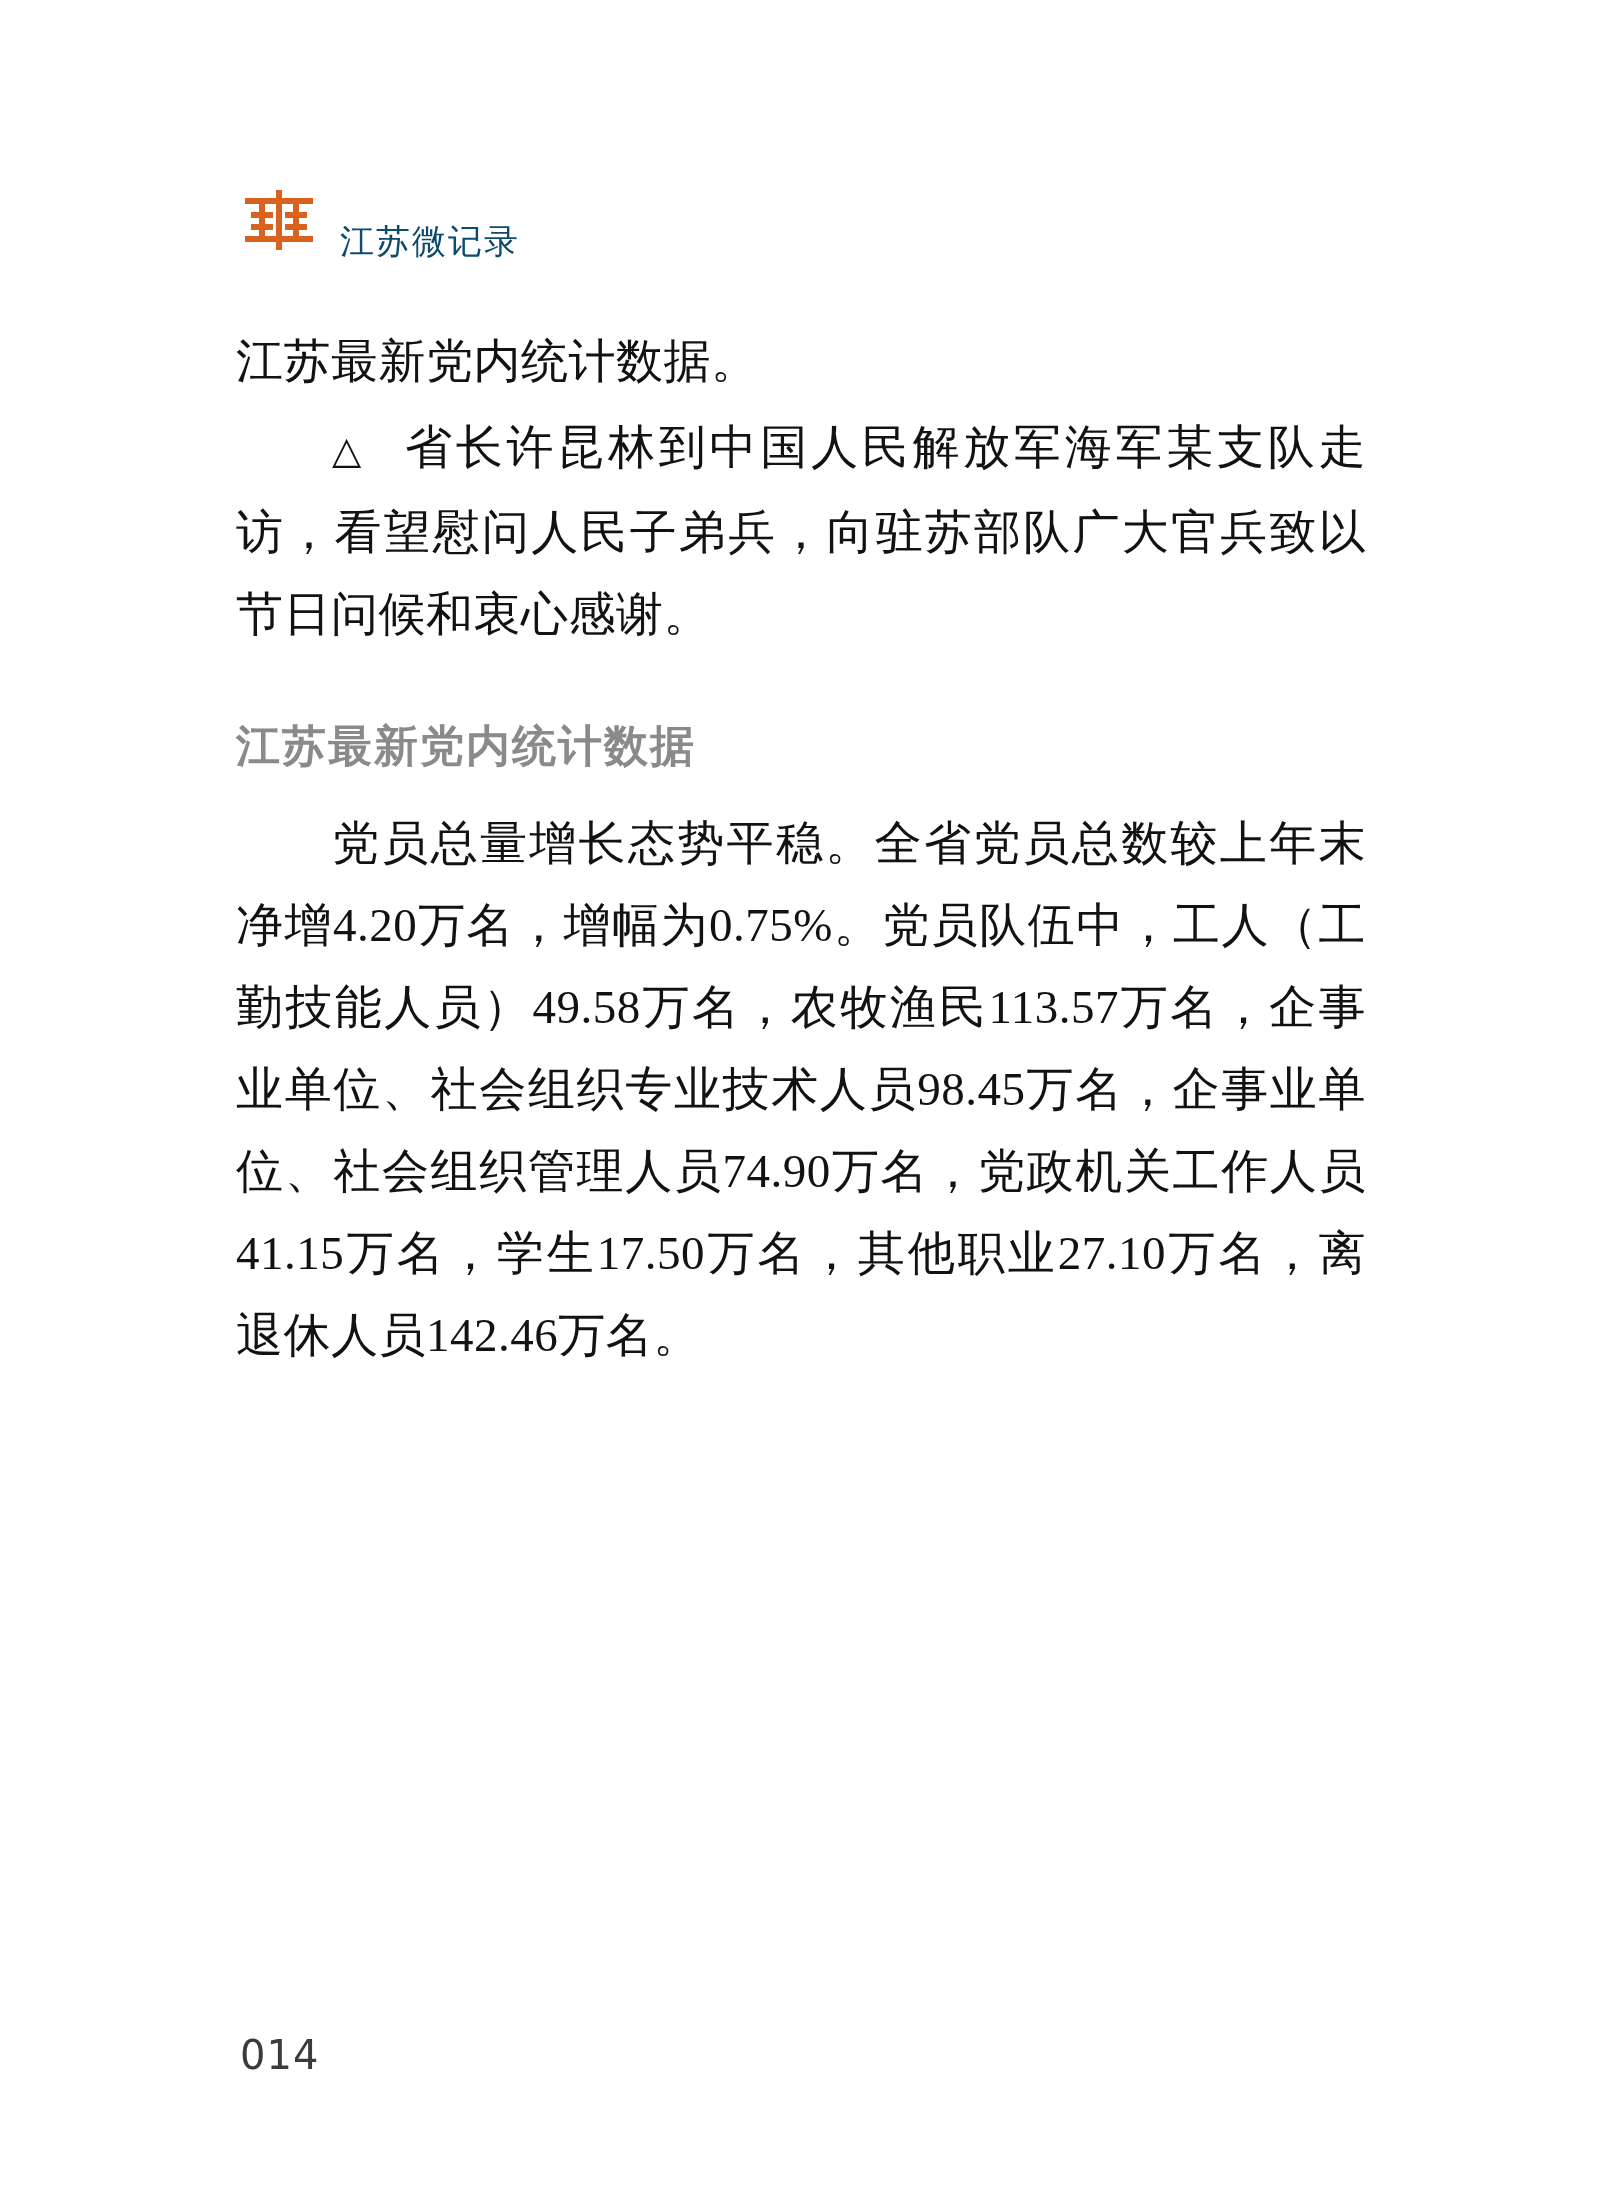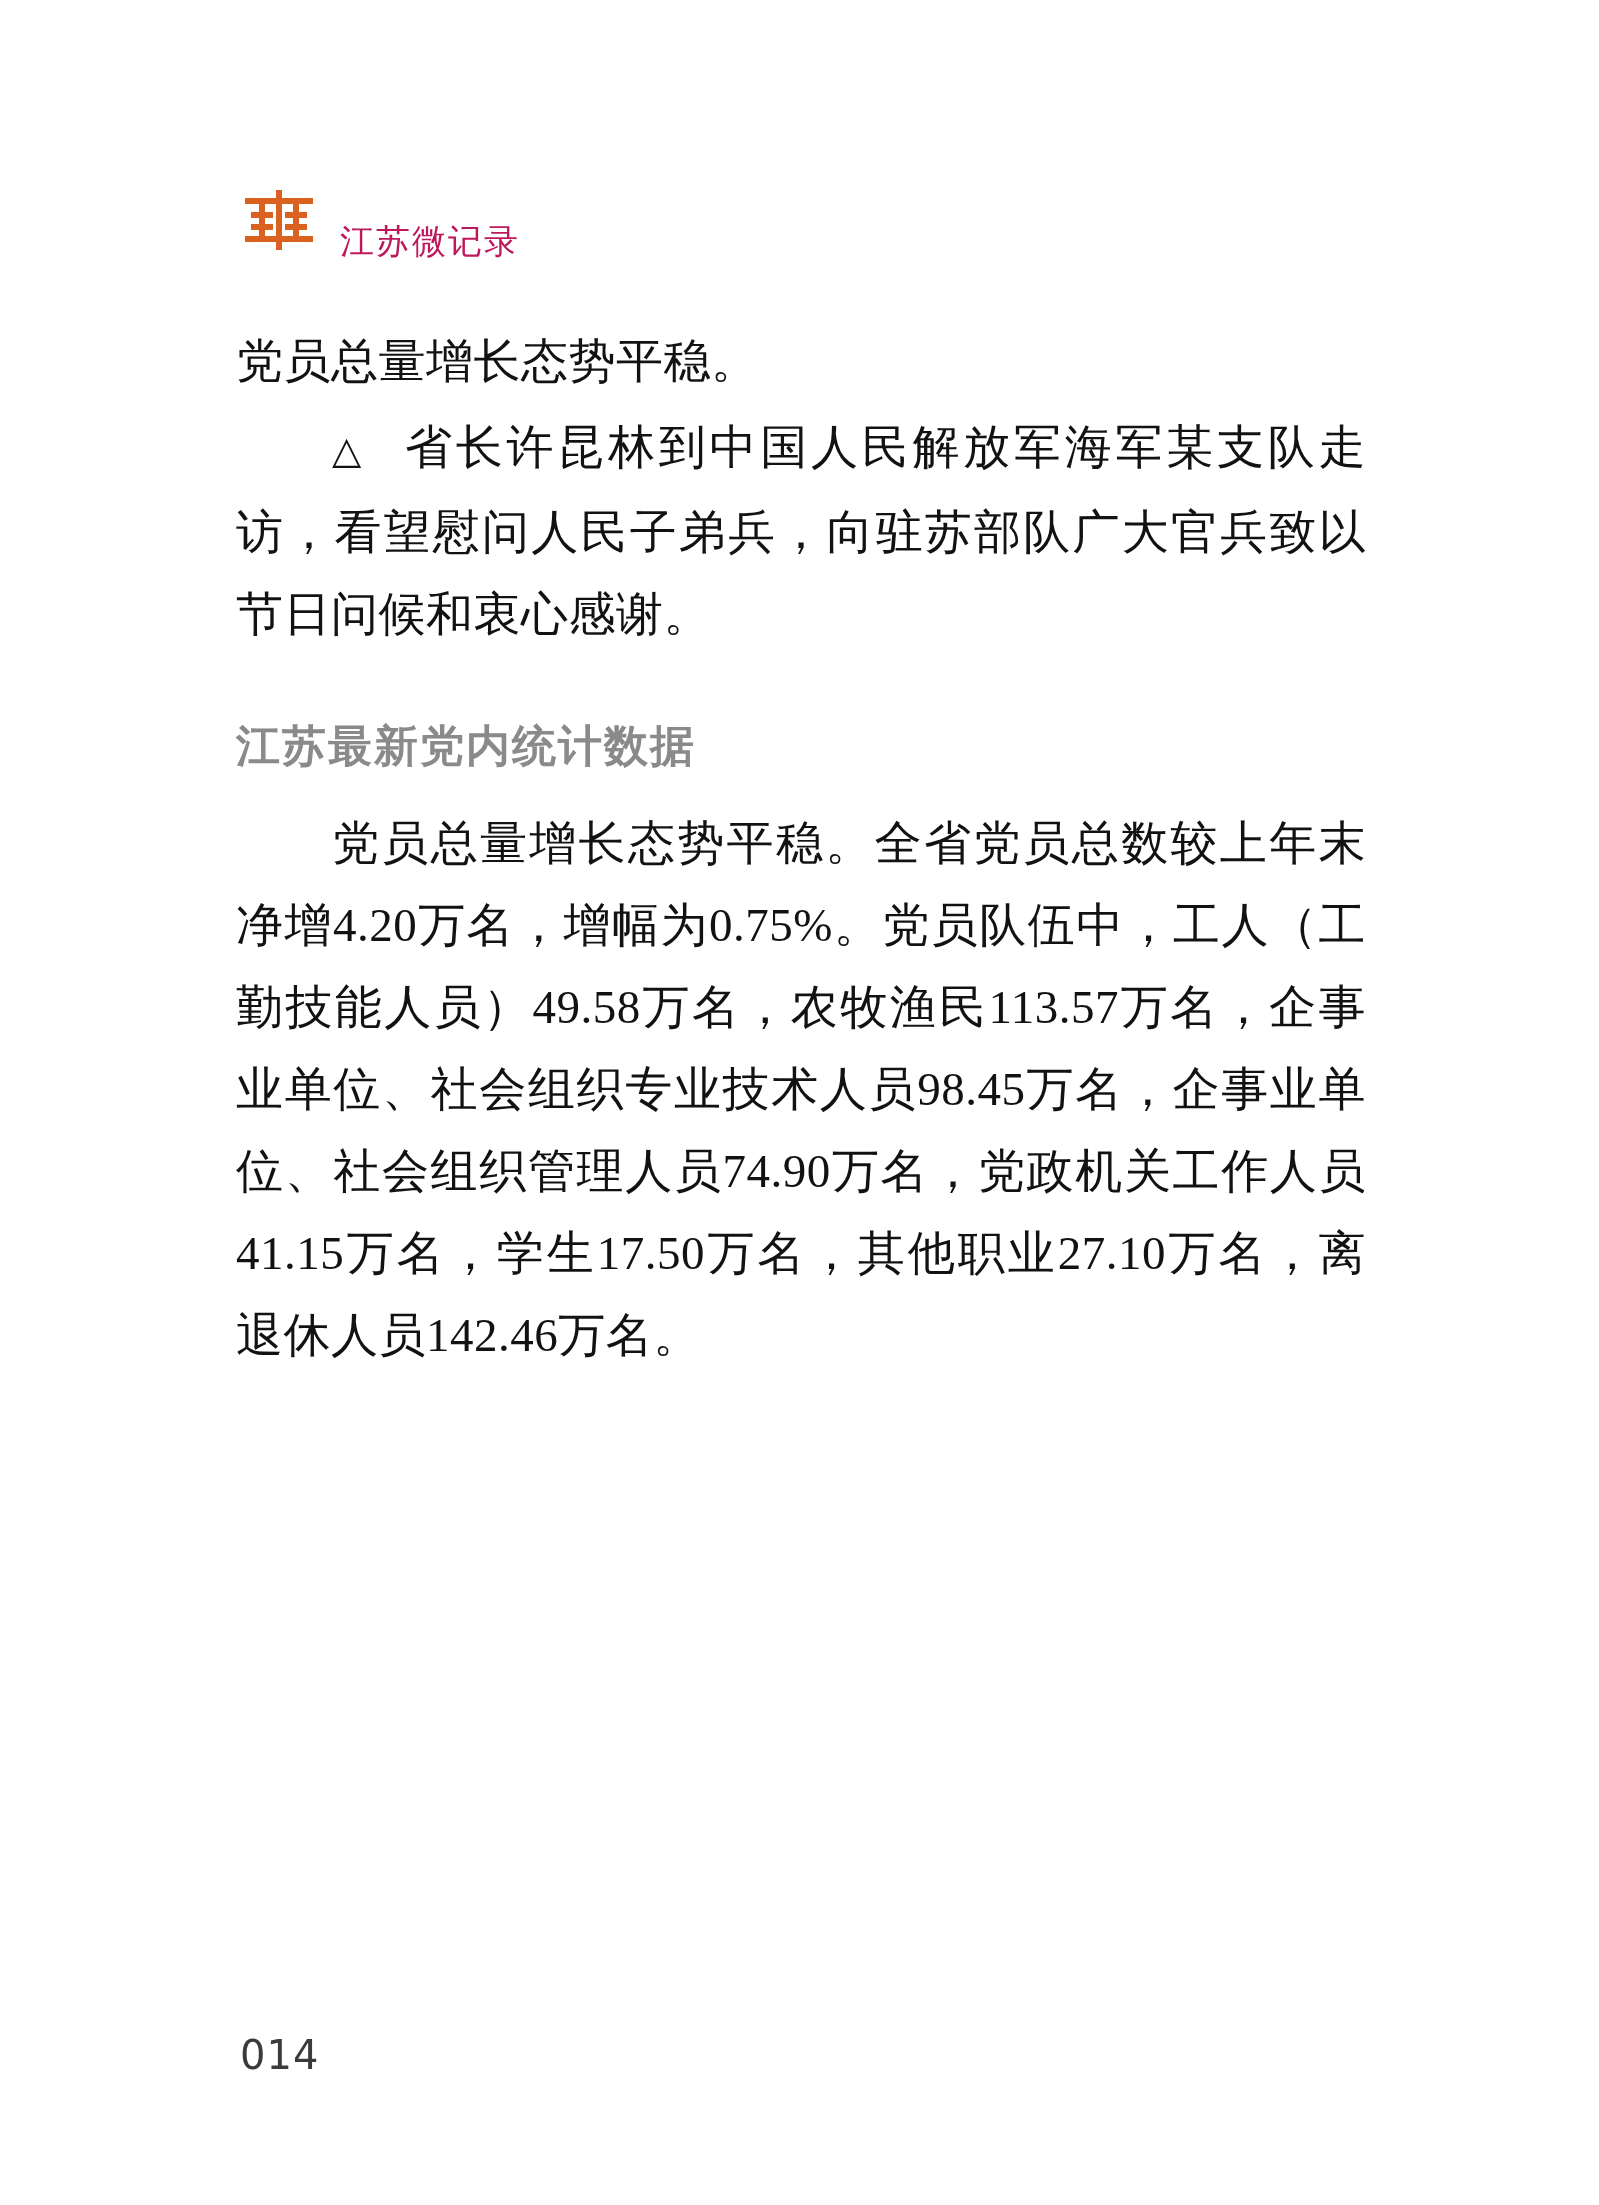--- a/index.html
+++ b/index.html
@@ -36,21 +36,21 @@
   }
   .header-logo {
     width: 78px;
     height: 78px;
     display: block;
   }
   .header-title {
     font-family: "DejaVu Sans", "Liberation Sans", sans-serif;
     font-size: 34px;
     letter-spacing: 2px;
-    color: #be185d;
+    color: #0c4a6e;
     white-space: nowrap;
     margin-top: 44px;
   }
 
   
   .content {
     position: absolute;
     left: 236px;
     top: 320px;
     width: 1130px;
@@ -118,21 +118,21 @@
           <path d="M48 46 H64"></path>
         </g>
       </svg>
     </span>
     <span class="header-title">江苏微记录</span>
   </div>
 
   <div class="content">
 
     <p class="para">
-      <span>党员总量增长态势平稳。</span>
+      <span>江苏最新党内统计数据。</span>
     </p>
 
 
     <p class="para indent">
       <span class="tri">△</span><span>省长许昆林到中国人民解放军海军某支队走访，看望慰问人民子弟兵，向驻苏部队广大官兵致以节日问候和衷心感谢。</span>
     </p>
 
     <h2 class="section-heading">江苏最新党内统计数据</h2>
 
 

